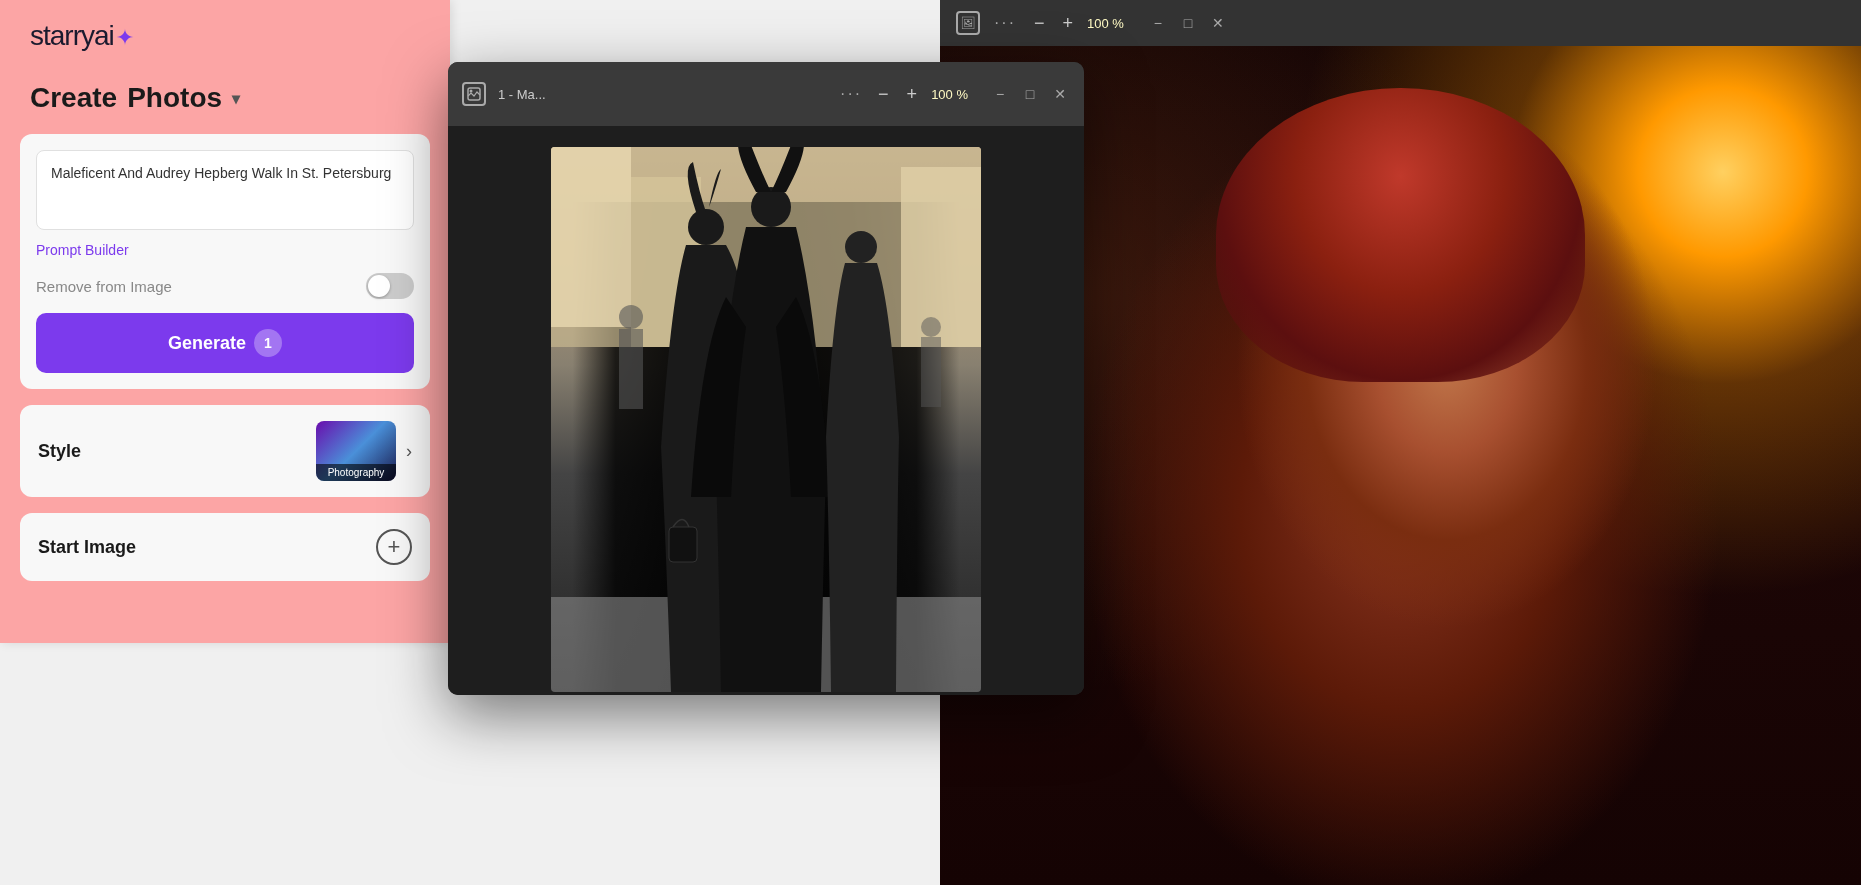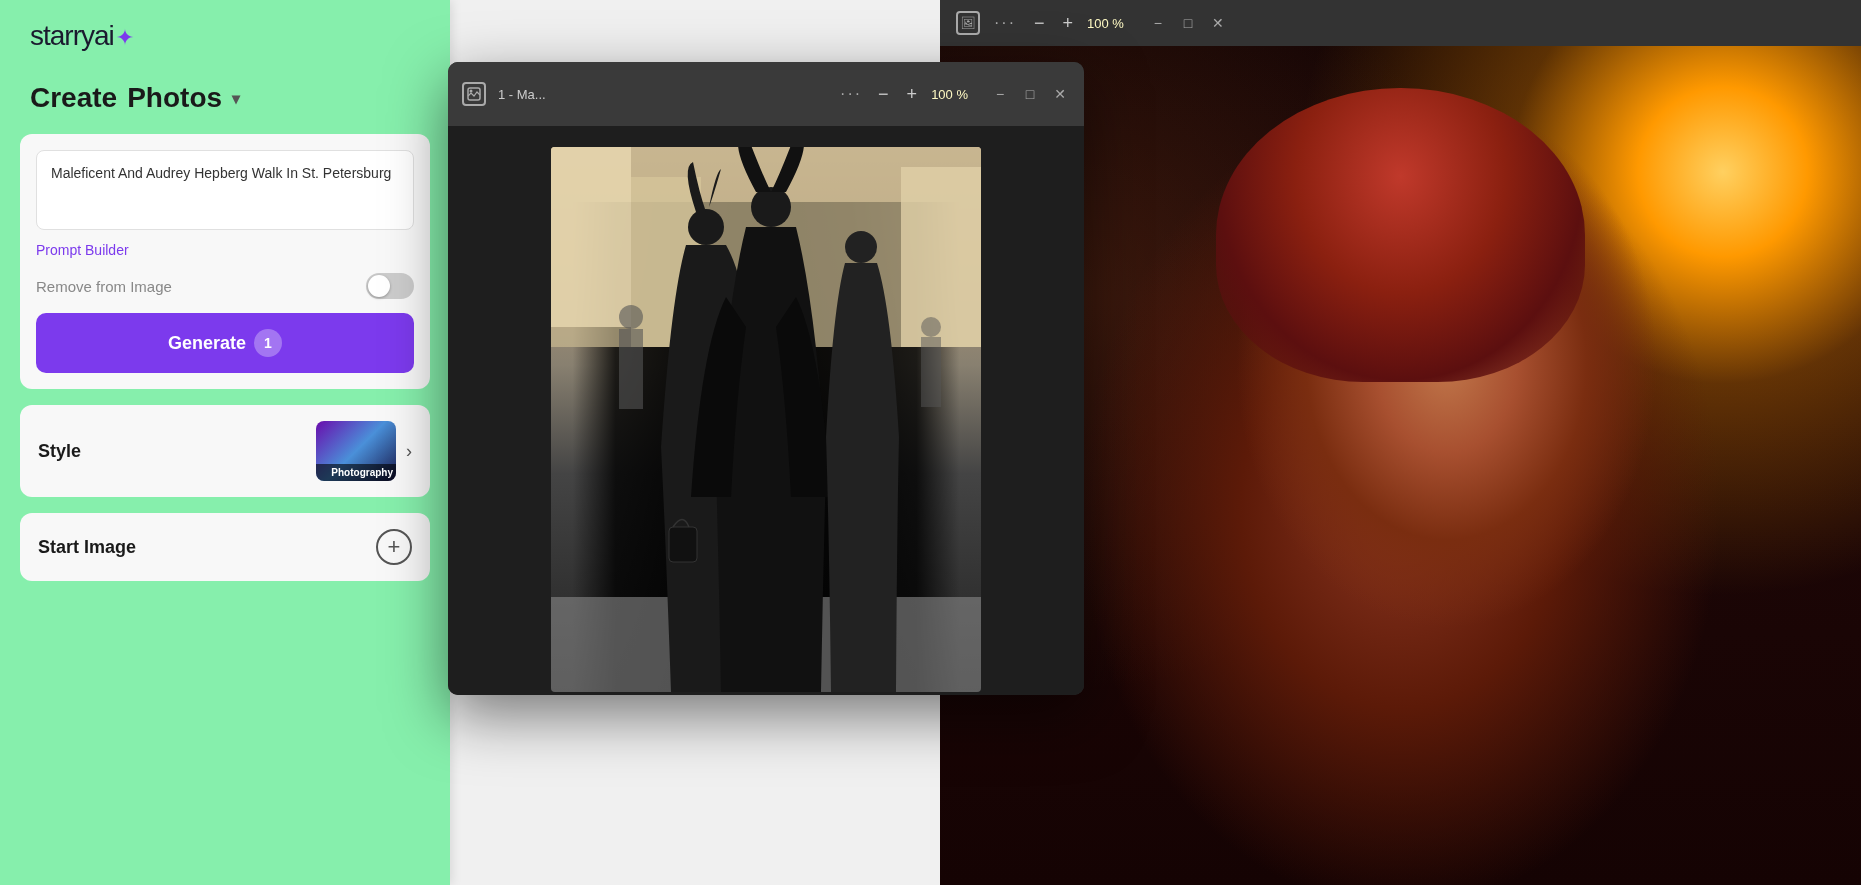--- a/index.html
+++ b/index.html
@@ -11,22 +11,22 @@
       overflow: hidden;
       position: relative;
     }
 
     
     .sidebar {
       position: absolute;
       left: 0;
       top: 0;
       width: 450px;
-      height: 885px;
-      background: #86efac;
+      height: 643px;
+      background: #fca5a5;
       z-index: 2;
       box-shadow: 2px 0 10px rgba(0,0,0,0.1);
     }
 
     .logo-area {
       padding: 20px 30px;
       display: flex;
       align-items: center;
     }
 
@@ -197,23 +197,23 @@
     }
 
     .style-thumbnail-label {
       position: absolute;
       bottom: 0;
       left: 0;
       right: 0;
       background: rgba(0,0,0,0.6);
       color: white;
       font-size: 10px;
-      text-align: right;
+      text-align: center;
       padding: 3px;
-      font-weight: 700;
+      font-weight: 400;
     }
 
     .style-chevron {
       font-size: 18px;
       color: #555;
     }
 
     
     .start-image-section {
       margin: 0 20px;

